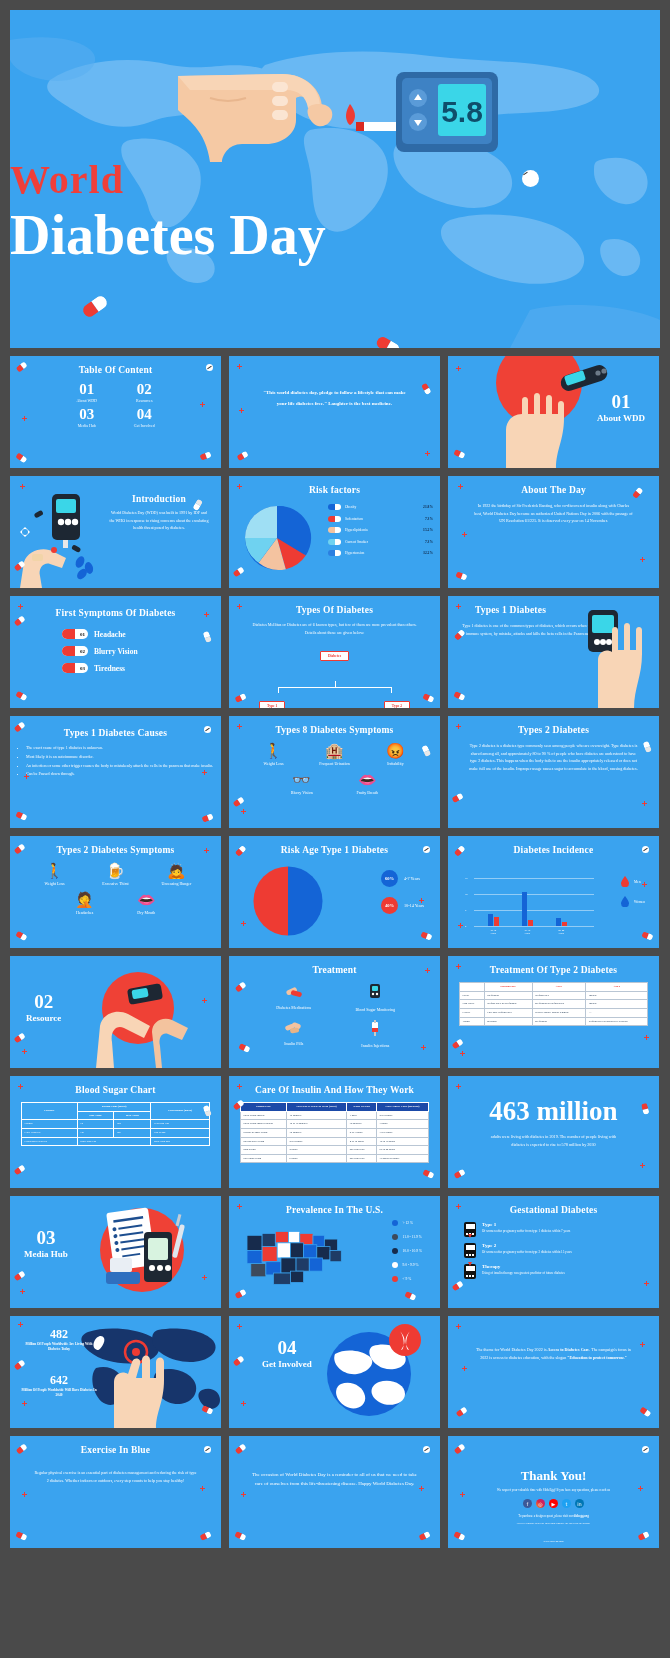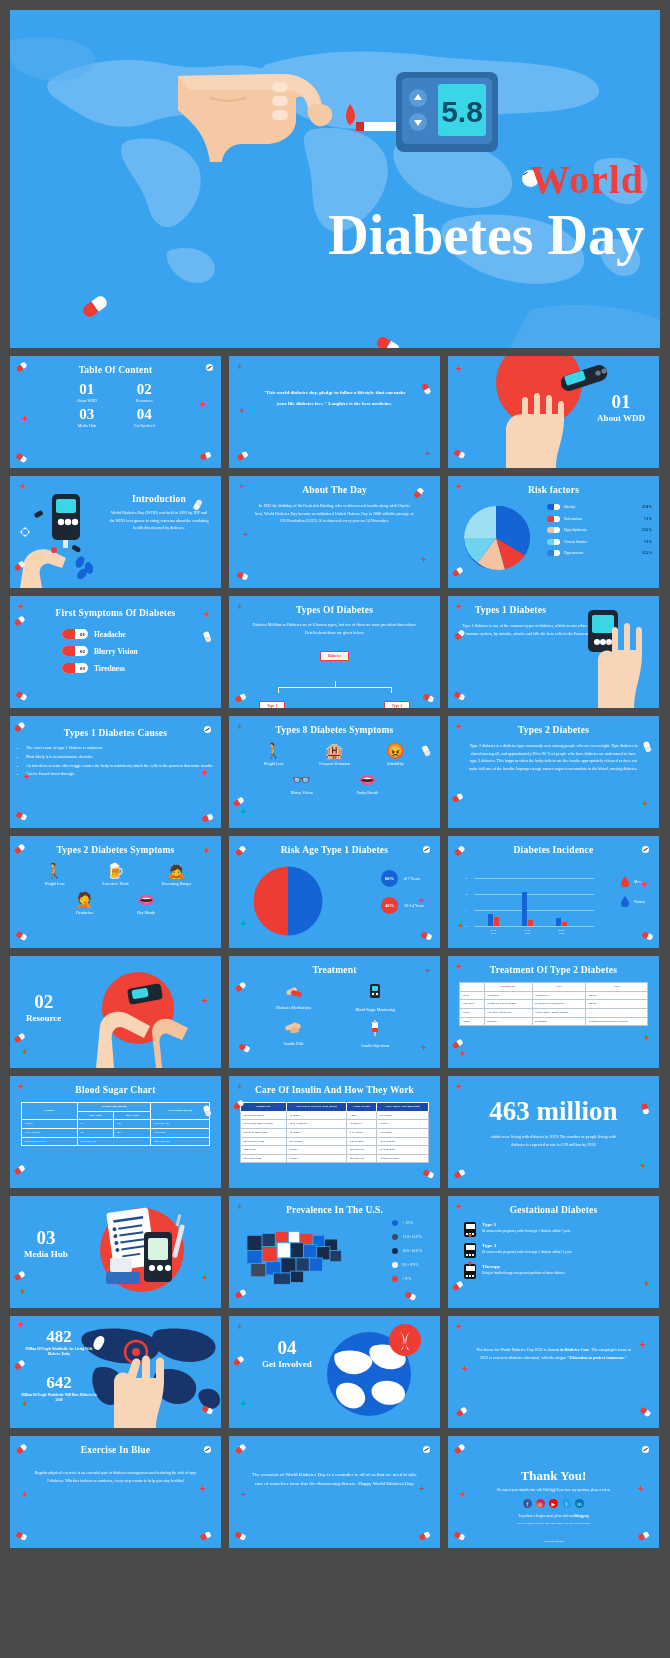--- a/index.html
+++ b/index.html
@@ -10,21 +10,21 @@
     overflow:hidden;
   }
   .page { width:670px; height:1658px; background:#4a4a4a; padding:10px 10px; position:relative; }
 
   
   .hero {
     position:relative; width:650px; height:338px;
     background:#3aa3ef; overflow:hidden;
   }
   .worldmap { position:absolute; inset:0; }
-  .hero-title-wrap { position:absolute; left:0; right:16px; top:150px; text-align:right; }
+  .hero-title-wrap { position:absolute; left:0; right:16px; top:150px; text-align:left; }
   .hero-world {
     font-family:"Liberation Serif", serif; font-weight:700;
     font-size:40px; color:#ef3f3a; letter-spacing:1px; line-height:1;
   }
   .hero-main {
     font-family:"Liberation Serif", serif; font-weight:700;
     font-size:56px; color:#ffffff; line-height:1.12; margin-top:4px;
   }
   .hero-date {
     font-family:"Liberation Serif", serif; font-weight:700;
@@ -157,21 +157,21 @@
   .gest-ico { width:12px; height:15px; background:#111; border-radius:2px; position:relative; flex:0 0 auto; }
   .gest-ico::before { content:""; position:absolute; left:1.5px; top:2px; width:9px; height:5px; background:#fff; }
   .gest-ico::after { content:""; position:absolute; left:2px; bottom:2px; width:8px; height:2px;
                      background:repeating-linear-gradient(90deg,#fff 0 2px,#111 2px 3px); }
   .gest-h { font-family:"Liberation Serif", serif; font-weight:700; font-size:5px; }
   .gest-p { font-family:"Liberation Serif", serif; font-size:3.2px; line-height:1.6; margin-top:1.5px; }
   .arrow-d { position:absolute; width:0; height:0; border-left:2.5px solid transparent;
              border-right:2.5px solid transparent; border-top:4px solid #ee3b33; }
 
   
-  .stat-num { font-family:"Liberation Serif", serif; font-weight:700; font-size:17px; text-align:center; line-height:1; }
+  .stat-num { font-family:"Liberation Serif", serif; font-weight:700; font-size:12px; text-align:center; line-height:1; }
   .stat-lbl { font-family:"Liberation Serif", serif; font-weight:700; font-size:3.4px; text-align:center; line-height:1.55; margin-top:2px; }
 
   
   .ty-title { font-family:"Liberation Serif", serif; font-weight:700; font-size:13px; text-align:center; margin-top:32px; }
   .ty-sub { font-family:"Liberation Serif", serif; font-size:3.2px; text-align:center; line-height:1.7; margin-top:4px; }
   .socials { display:flex; justify-content:center; gap:4px; margin-top:6px; }
   .soc { width:9px; height:9px; border-radius:50%; color:#fff; font-size:5px;
          display:flex; align-items:center; justify-content:center; font-family:"DejaVu Sans", sans-serif; }
   .ty-note { font-family:"Liberation Serif", serif; font-size:3px; text-align:center; margin-top:6px; }
   .ty-small { font-family:"Liberation Serif", serif; font-size:2.3px; text-align:center; line-height:1.6; margin-top:4px; }
@@ -355,38 +355,20 @@
           <i class="b"></i>
         </div>
       <div class="pill" style="left:4px;bottom:20px;transform:rotate(-40deg)">
           <i class="a"></i>
           <i class="b"></i>
         </div>
     </div>
 
     <div class="slide">
       <div class="pad">
-          <div class="s-title">About The Day</div>
-        </div>
-      <div class="s-body" style="margin-top:7px">In 1922 the birthday of Sir Frederick Banting, who co-discovered insulin along with Charles best, World Diabetes Day became an authorized United Nations Day in 2006 with the passage of UN Resolution 61/225. It is observed every year on 14 November.</div>
-      <div class="cross" style="left:10px;top:8px"></div>
-      <div class="pill" style="right:16px;top:14px;transform:rotate(-50deg)">
-          <i class="a"></i>
-          <i class="b"></i>
-        </div>
-      <div class="cross" style="left:14px;top:56px"></div>
-      <div class="cross" style="right:14px;bottom:26px"></div>
-      <div class="pill" style="left:8px;bottom:10px;transform:rotate(20deg)">
-          <i class="a"></i>
-          <i class="b"></i>
-        </div>
-    </div>
-
-    <div class="slide">
-      <div class="pad">
           <div class="s-title">Risk factors</div>
         </div>
       <svg viewBox="0 0 90 90" style="position:absolute;left:12px;top:26px;width:72px;height:72px">
         <circle cx="45" cy="45" r="40" fill="#1464d6"></circle>
         <path d="M45,45 L45,5 A40,40 0 0,1 81,67 Z" fill="#1464d6"></path>
         <path d="M45,45 L81,67 A40,40 0 0,1 56,84 Z" fill="#ee3b33"></path>
         <path d="M45,45 L56,84 A40,40 0 0,1 22,76 Z" fill="#f4c3a0"></path>
         <path d="M45,45 L22,76 A40,40 0 0,1 5,45 Z" fill="#6fd2f0"></path>
         <path d="M45,45 L5,45 A40,40 0 0,1 45,5 Z" fill="#9fdff4"></path>
       </svg>
@@ -427,20 +409,38 @@
           <span class="lg-pill">
               <span style="background:#2b7fe0"></span>
               <span style="background:#fff"></span>
             </span>
           <span class="lg-name">Hypertension</span>
           <span class="lg-val">32.2%</span>
         </div>
       </div>
       <div class="cross" style="left:8px;top:8px"></div>
       <div class="pill" style="left:4px;bottom:14px;transform:rotate(-35deg)">
+          <i class="a"></i>
+          <i class="b"></i>
+        </div>
+    </div>
+
+    <div class="slide">
+      <div class="pad">
+          <div class="s-title">About The Day</div>
+        </div>
+      <div class="s-body" style="margin-top:7px">In 1922 the birthday of Sir Frederick Banting, who co-discovered insulin along with Charles best, World Diabetes Day became an authorized United Nations Day in 2006 with the passage of UN Resolution 61/225. It is observed every year on 14 November.</div>
+      <div class="cross" style="left:10px;top:8px"></div>
+      <div class="pill" style="right:16px;top:14px;transform:rotate(-50deg)">
+          <i class="a"></i>
+          <i class="b"></i>
+        </div>
+      <div class="cross" style="left:14px;top:56px"></div>
+      <div class="cross" style="right:14px;bottom:26px"></div>
+      <div class="pill" style="left:8px;bottom:10px;transform:rotate(20deg)">
           <i class="a"></i>
           <i class="b"></i>
         </div>
     </div>
 
     <div class="slide">
       <div class="pad" style="padding-top:12px">
           <div class="s-title">First Symptoms Of Diabetes</div>
         </div>
       <div style="margin-top:11px">

